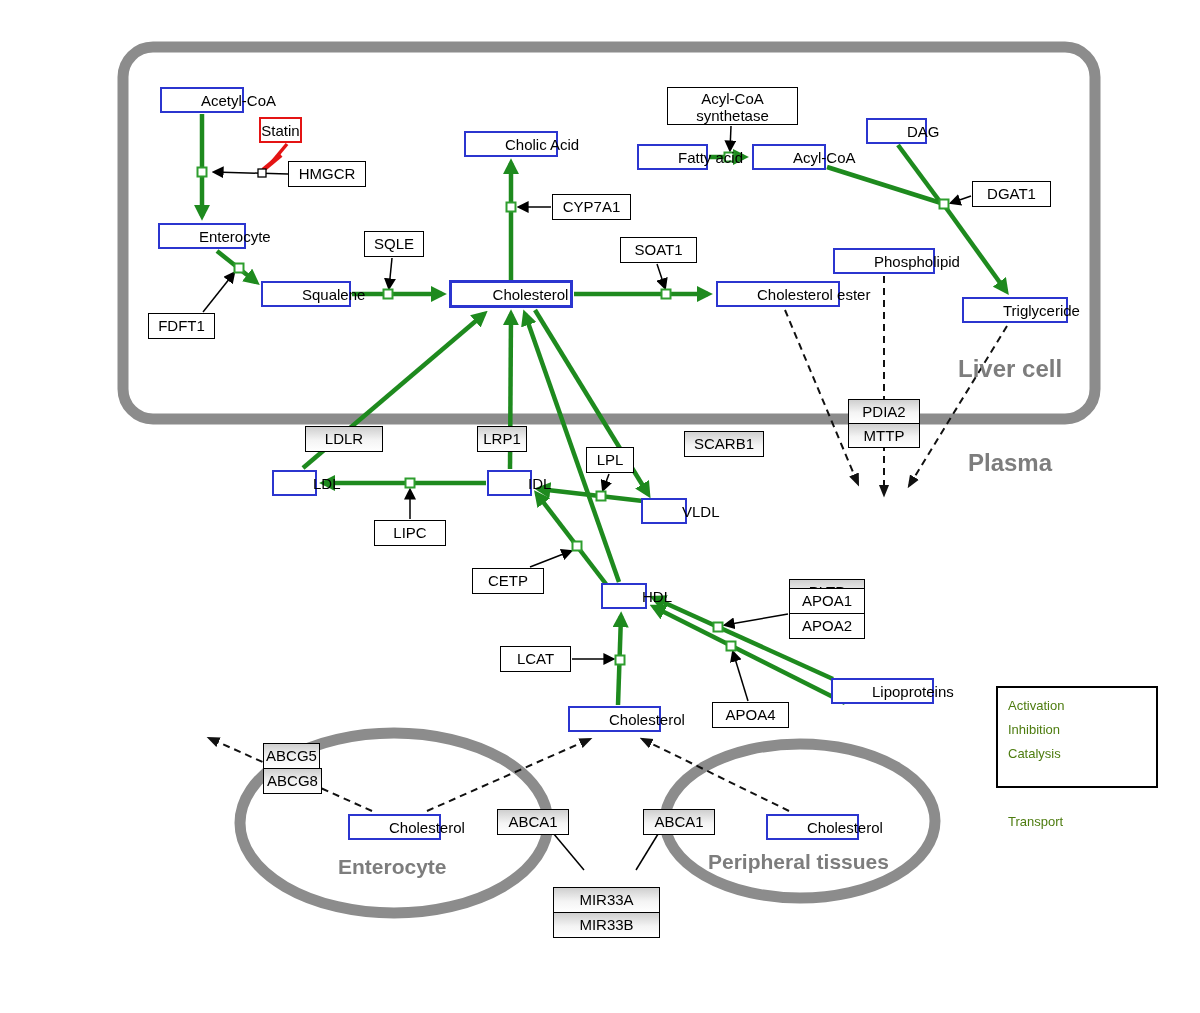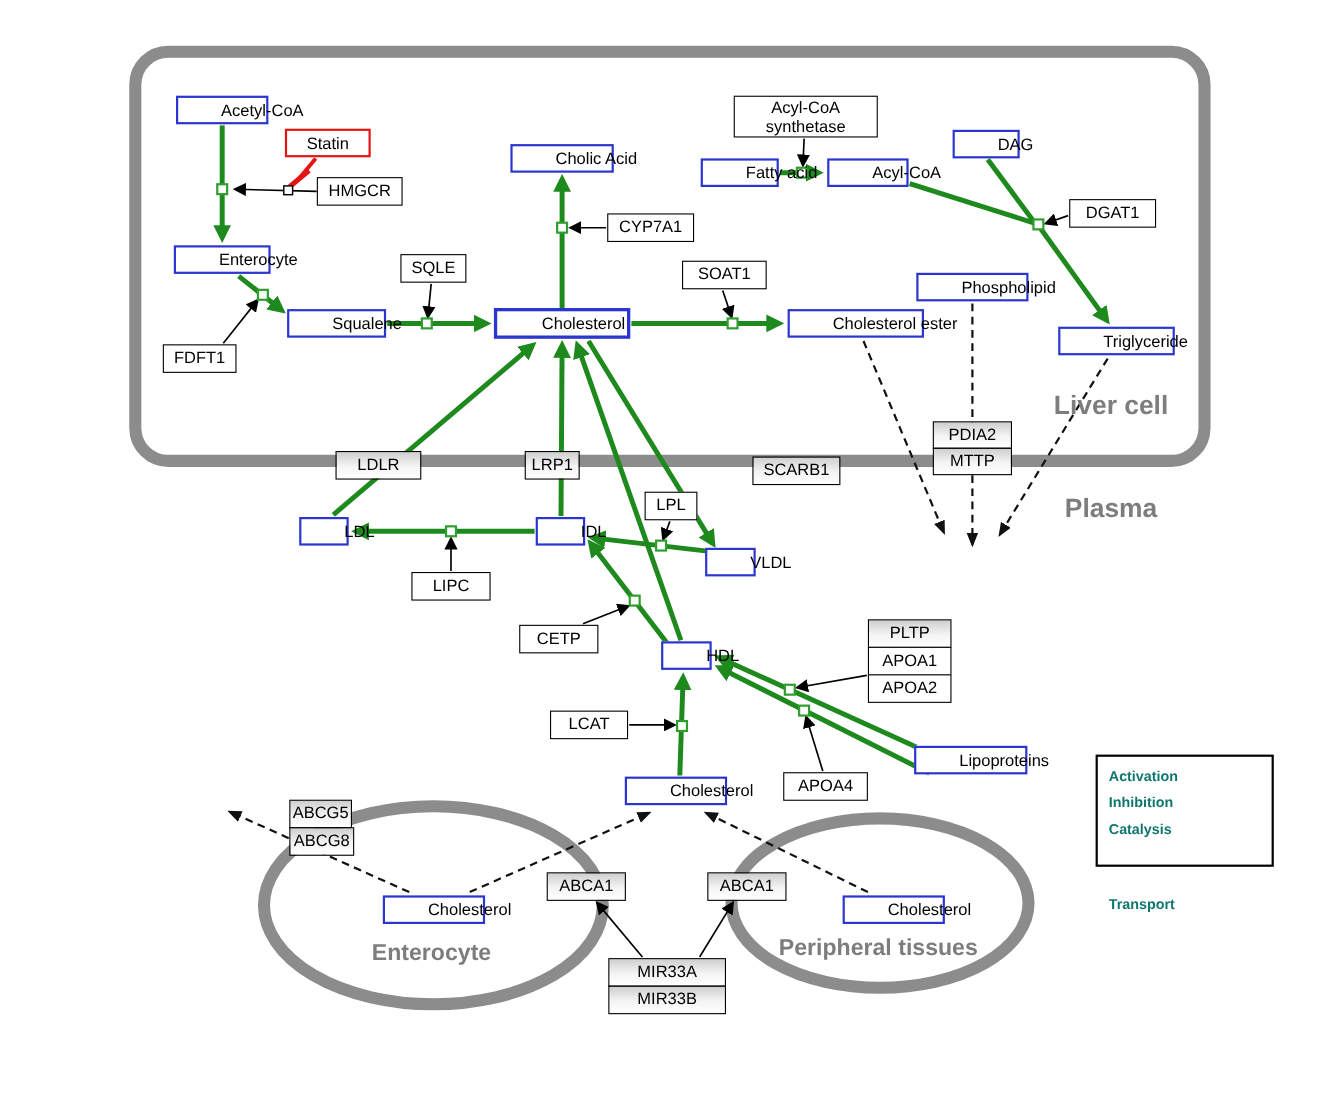--- a/index.html
+++ b/index.html
@@ -23,39 +23,39 @@
   .mk-d{fill:#111;}
   .legend-circle{fill:#fff;stroke:#000;stroke-width:1.5;}
 
   
   .node{position:absolute;box-sizing:border-box;background:#fff;color:#000;
         text-align:center;font-size:15px;height:26px;line-height:23px;white-space:nowrap;}
   .met{border:2px solid var(--metabolite_blue,#2b35cf);padding-left:39px;}
   .met-strong{border:3px solid var(--metabolite_blue,#2b35cf);height:28px;line-height:23px;}
   .gene{border:1px solid #000;line-height:24px;}
   .drug{border:2px solid var(--inhibition_red,#e41414);}
-  .shade{background:linear-gradient(180deg,#cfcfcf 0%,#f4f4f4 55%,#ffffff 100%);}
+  .shade{background:linear-gradient(180deg,#cfcfcf 0%,#f4f4f4 55%,#ffffff 100%);margin-top:16px;}
   .h25{height:25px;line-height:23px;}
   .two-line{height:38px;line-height:17px;padding-top:2px;}
 
   
   .comp-label{position:absolute;color:var(--compartment_label_gray,#7d7d7d);
               font-weight:bold;white-space:nowrap;}
   .lab-24{font-size:24px;}
   .lab-21{font-size:21px;}
 
   
   #apo-table{position:absolute;left:905px;top:523px;border-collapse:collapse;}
   #apo-table td{border:1px solid #000;width:83px;height:23px;text-align:center;
                 font-size:15px;background:#fff;padding:0;}
 
   
   #legend-box{position:absolute;left:996px;top:686px;width:162px;height:102px;
               box-sizing:border-box;border:2px solid #000;background:#fff;}
-  .legend-label{position:absolute;font-size:13px;color:#0f766e;white-space:nowrap;font-weight:bold;}
+  .legend-label{position:absolute;font-size:13px;color:#4d7c0f;white-space:nowrap;}
 </style>
 </head>
 <body>
 
 <div id="canvas">
 
   <svg id="edges" viewBox="0 0 1200 1013" xmlns="http://www.w3.org/2000/svg">
     <defs>
       <marker id="ah-green" viewBox="0 0 10 10" refX="7" refY="5" markerWidth="3.6" markerHeight="3.6" orient="auto">
         <path class="mk-g" d="M0,0 L10,5 L0,10 z"></path>
@@ -163,21 +163,21 @@
   <div class="node met" style="left:962px;top:297px;width:106px">Triglyceride</div>
   <div class="node met" style="left:272px;top:470px;width:45px">LDL</div>
   <div class="node met" style="left:487px;top:470px;width:45px">IDL</div>
   <div class="node met" style="left:641px;top:498px;width:46px">VLDL</div>
   <div class="node met" style="left:601px;top:583px;width:46px">HDL</div>
   <div class="node met" style="left:568px;top:706px;width:93px">Cholesterol</div>
   <div class="node met" style="left:831px;top:678px;width:103px">Lipoproteins</div>
   <div class="node met" style="left:348px;top:814px;width:93px">Cholesterol</div>
   <div class="node met" style="left:766px;top:814px;width:93px">Cholesterol</div>
 
-  <div class="node drug" style="left:259px;top:117px;width:78px">Statin</div>
+  <div class="node drug" style="left:259px;top:117px;width:43px">Statin</div>
 
   <div class="node gene" style="left:288px;top:161px;width:78px">HMGCR</div>
   <div class="node gene" style="left:364px;top:231px;width:60px">SQLE</div>
   <div class="node gene" style="left:148px;top:313px;width:67px">FDFT1</div>
   <div class="node gene" style="left:552px;top:194px;width:79px">CYP7A1</div>
   <div class="node gene" style="left:620px;top:237px;width:77px">SOAT1</div>
   <div class="node gene two-line" style="left:667px;top:87px;width:131px">
     <div>Acyl-CoA</div>
     <div>synthetase</div>
   </div>

